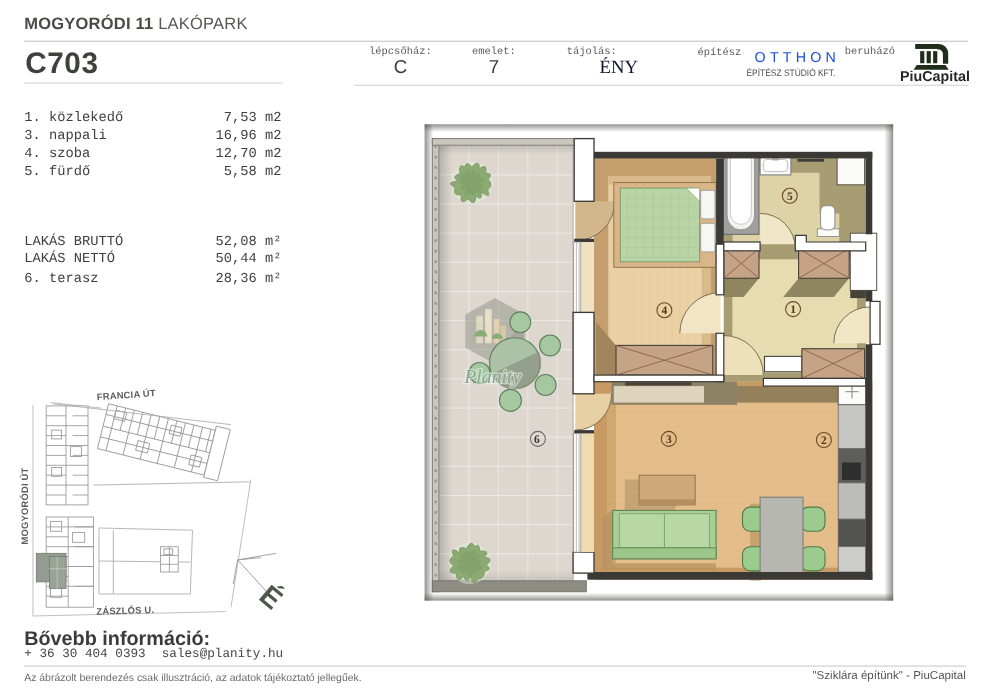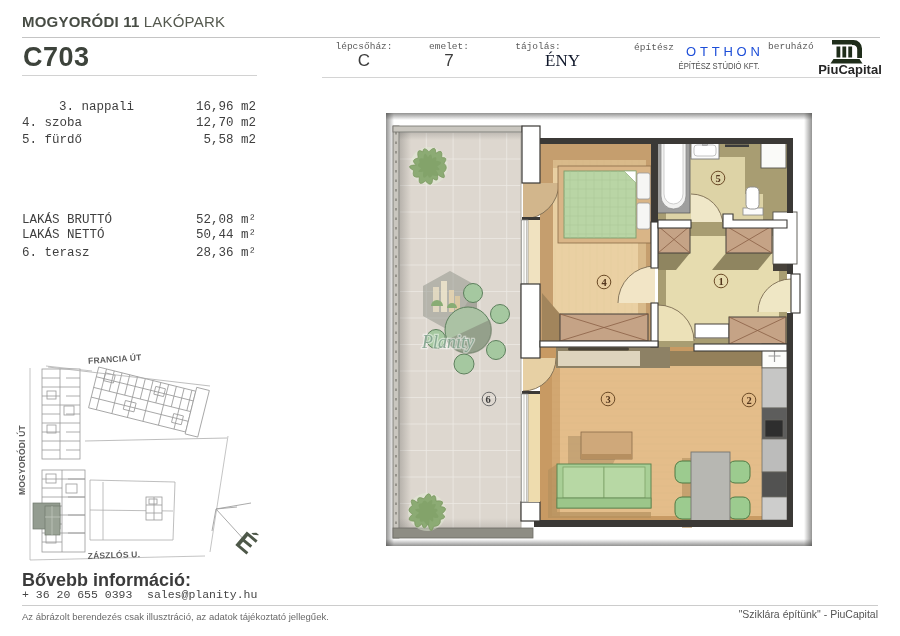--- a/index.html
+++ b/index.html
@@ -42,21 +42,25 @@
     <path d="M22,0 h1.5 a8.5,8.5 0 0 1 8.5,8.5 V18 h-4.8 V9.2 a4.2,4.2 0 0 0 -4.2,-4.2 h-1 z"></path>
     <rect x="6.5" y="6.5" width="3.8" height="11"></rect>
     <rect x="12.4" y="6.5" width="3.8" height="11"></rect>
     <rect x="18.3" y="6.5" width="3.8" height="11"></rect>
     <path d="M3.5,19 h26 l3,4.5 h-32 z"></path>
   </g>
 </svg>
 <div class="abs" style="left:818px;top:62px;width:64px;text-align:center;font-size:13px;font-weight:bold;color:#262626;">PiuCapital</div>
 
 <div class="abs mono" style="left:22px;top:99px;width:234px;font-size:12.5px;color:#3f3f3f;line-height:16.4px;">
-  <div style="display:flex;justify-content:space-between;margin-left:37px;">
+  <div style="display:flex;justify-content:space-between;">
+      <span>1. közlekedő</span>
+      <span>7,53 m2</span>
+    </div>
+  <div style="display:flex;justify-content:space-between;">
       <span>3. nappali</span>
       <span>16,96 m2</span>
     </div>
   <div style="display:flex;justify-content:space-between;">
       <span>4. szoba</span>
       <span>12,70 m2</span>
     </div>
   <div style="display:flex;justify-content:space-between;gap:44px;">
       <span>5. fürdő</span>
       <span>5,58 m2</span>
@@ -72,21 +76,21 @@
     <span>LAKÁS BRUTTÓ</span>
     <span>52,08 m²</span>
   </div>
 
 <div class="abs mono" style="left:22px;top:246px;width:234px;font-size:12.5px;color:#3f3f3f;display:flex;justify-content:space-between;">
     <span>6. terasz</span>
     <span>28,36 m²</span>
   </div>
 
 <div class="abs" style="left:22px;top:570px;font-size:18px;font-weight:bold;color:#3b3b3b;">Bővebb információ:</div>
-<div class="abs mono" style="left:22px;top:588px;font-size:11.5px;color:#454545;">+ 36 20 655 0393</div>
+<div class="abs mono" style="left:22px;top:588px;font-size:11.5px;color:#454545;">+ 36 30 404 0393</div>
 <div class="abs mono" style="left:147px;top:588px;font-size:11.5px;color:#454545;">sales@planity.hu</div>
 
 <div class="abs" style="left:22px;top:605px;width:856px;height:1px;background:#cccccc;"></div>
 
 <div class="abs" style="left:22px;top:611px;font-size:9.5px;color:#6a6a6a;">Az ábrázolt berendezés csak illusztráció, az adatok tájékoztató jellegűek.</div>
 
 <div class="abs" style="left:706px;top:608px;width:172px;text-align:right;font-size:10.5px;color:#555;">"Sziklára építünk" - PiuCapital</div>
 
 <svg class="abs" style="left:0;top:0;" width="900" height="636" viewBox="0 0 900 636">
 <defs>

